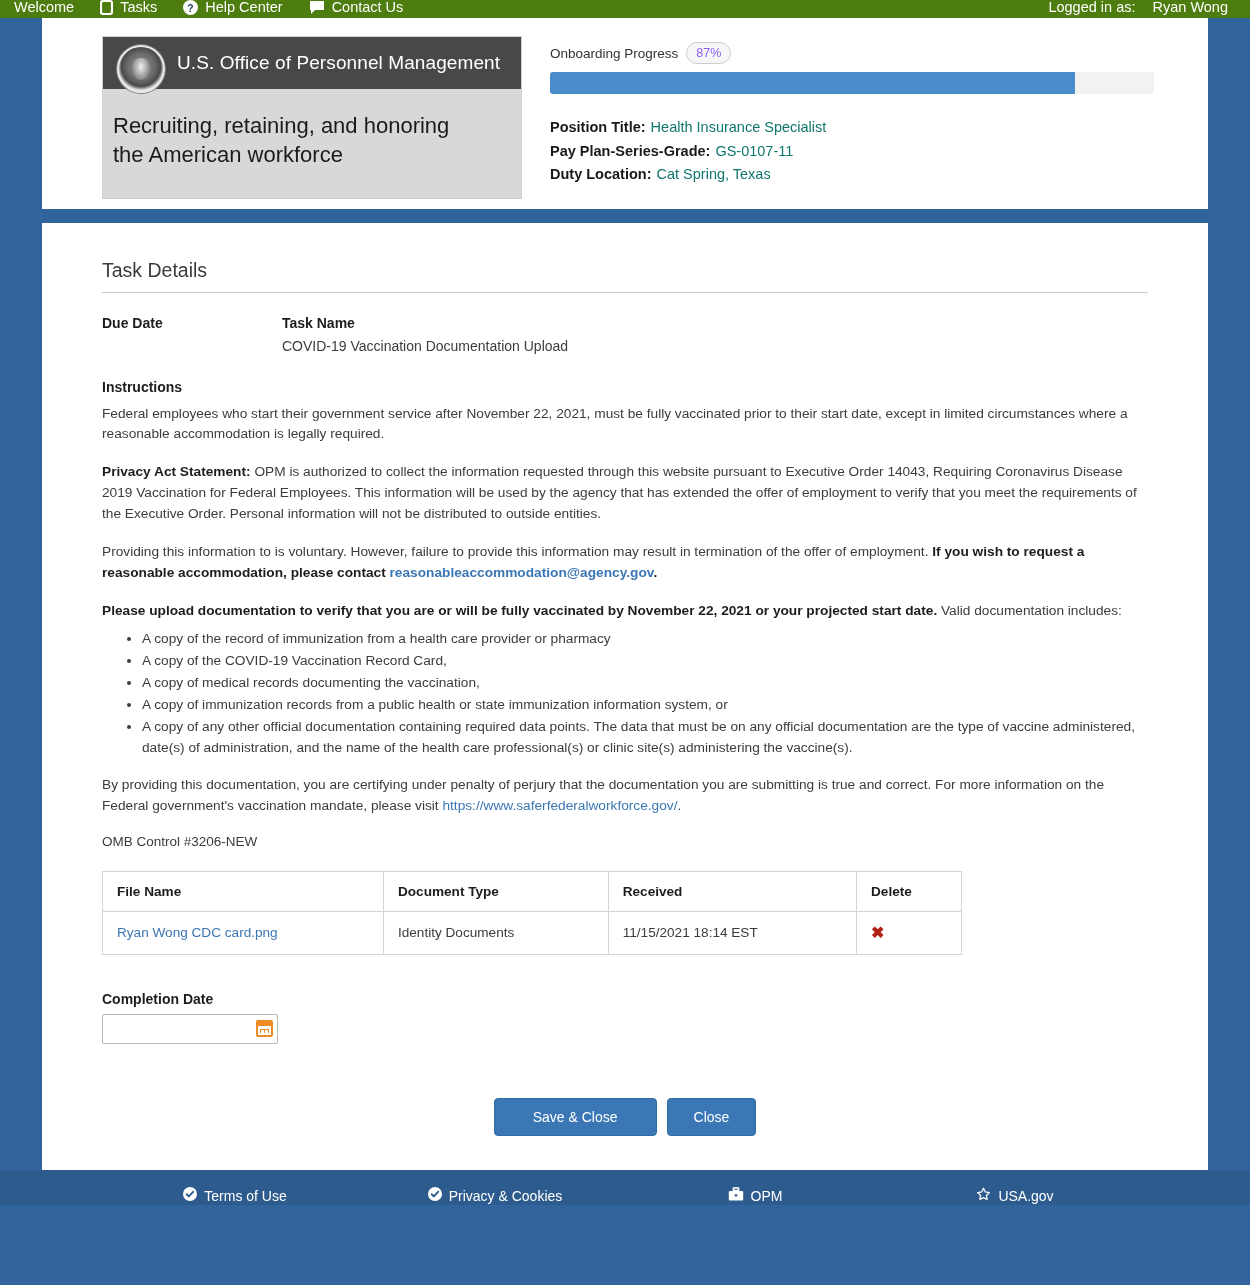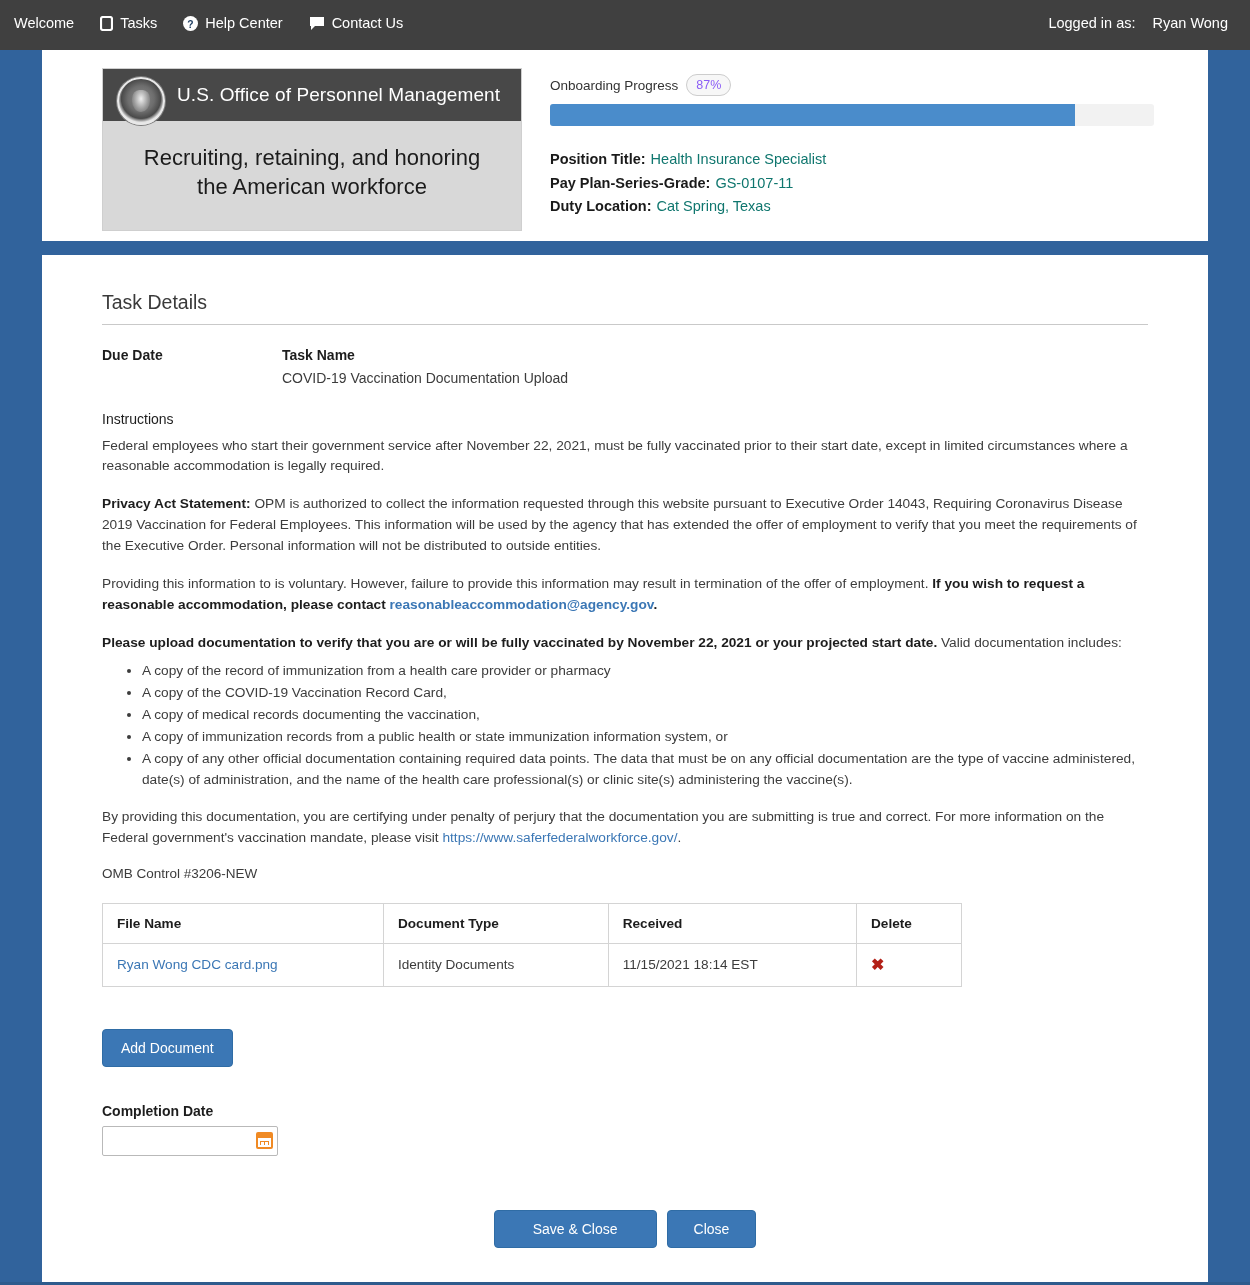--- a/index.html
+++ b/index.html
@@ -5,22 +5,22 @@
   * { box-sizing: border-box; }
   html, body {
     margin: 0; padding: 0;
     width: 1250px;
     background: #31639c;
     font-family: "Liberation Sans", sans-serif;
   }
 
   
   .topnav {
-    height: 50px;
-    background: #404040;
+    height: 18px;
+    background: #4d7c0f;
     display: flex;
     align-items: center;
     padding: 0 14px 4px 14px;
     color: #ffffff;
     font-size: 14.5px;
     position: relative;
   }
   .nav-left { display: flex; align-items: center; gap: 26px; }
   .nav-item {
     display: flex; align-items: center; gap: 7px;
@@ -89,21 +89,20 @@
   }
   .logo-top .logo-title {
     color: #ffffff;
     font-size: 19px;
     letter-spacing: .1px;
     white-space: nowrap;
   }
   .logo-sub {
     background: #d8d8d8;
     color: #1b1b1b;
-    text-align: center;
     font-size: 22px;
     line-height: 1.33;
     padding: 22px 10px 28px 10px;
   }
 
   
   .info-block {
     margin-left: 28px;
     padding-top: 6px;
     flex: 1;
@@ -148,21 +147,21 @@
     margin: 6px 0 10px 0;
   }
   .rule { border-bottom: 1px solid #c9c9c9; margin-bottom: 22px; }
 
   .fieldrow { display: flex; margin-bottom: 2px; }
   .fieldcol-due { width: 180px; }
   .fieldlabel { font-size: 14px; font-weight: bold; color: #1d1d1d; }
   .fieldvalue { font-size: 14px; color: #3c3c3c; margin-top: 7px; min-height: 17px; }
 
   .instr-label {
-    font-size: 14px; font-weight: normal; color: #1d1d1d;
+    font-size: 14px; font-weight: bold; color: #1d1d1d;
     margin: 24px 0 9px 0;
   }
   p.body {
     font-size: 13.7px;
     line-height: 1.53;
     color: #3c3c3c;
     margin: 0 0 17px 0;
   }
   p.body b { color: #1d1d1d; }
   a.inline { color: #3b77b5; text-decoration: none; }
@@ -433,23 +432,20 @@
       <tbody id="docs-body">
           <tr>
             <td><a class="link-plain" href="#">Ryan Wong CDC card.png</a></td>
             <td>Identity Documents</td>
             <td>11/15/2021 18:14 EST</td>
             <td><span class="del-x">✖</span></td>
           </tr>
         </tbody>
     </table>
 
-    <div>
-      <button class="btn btn-add">Add Document</button>
-    </div>
 
     <div class="comp-label">Completion Date</div>
     <div class="date-wrap">
       <input type="text" id="completion-date-input" placeholder="" style="">
       <span class="cal-icon"></span>
     </div>
 
     <div class="actions">
       <button class="btn btn-save">Save &amp; Close</button>
       <button class="btn btn-close">Close</button>

